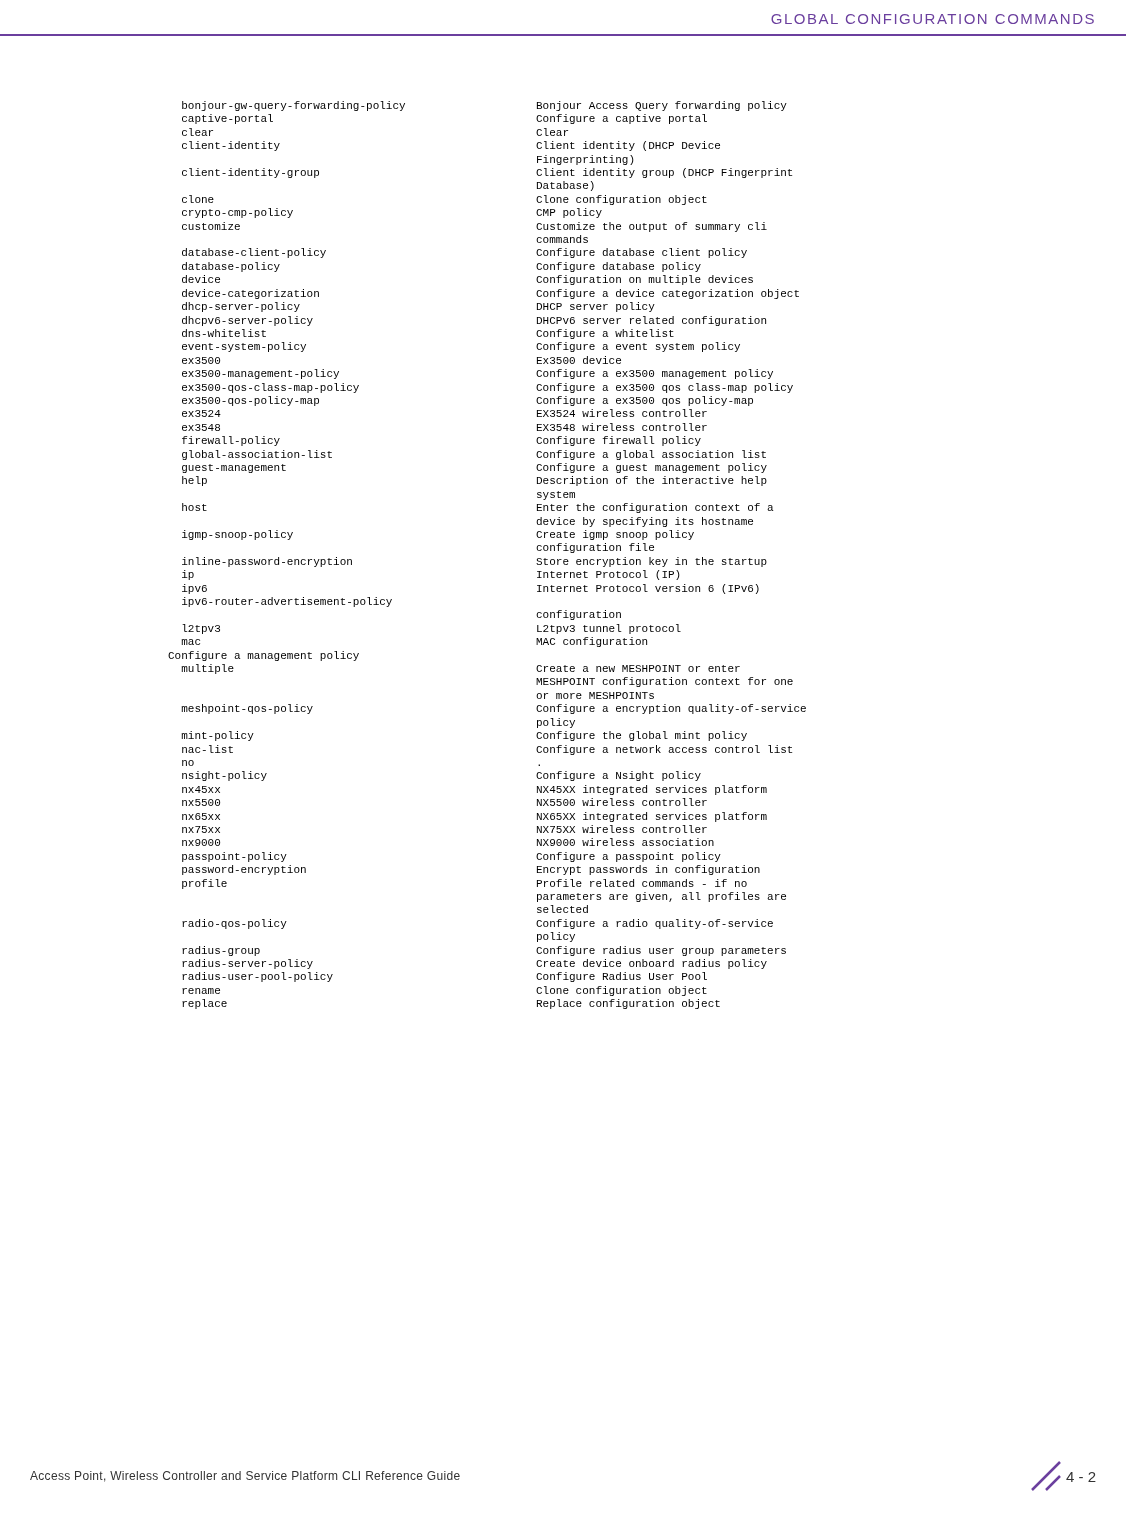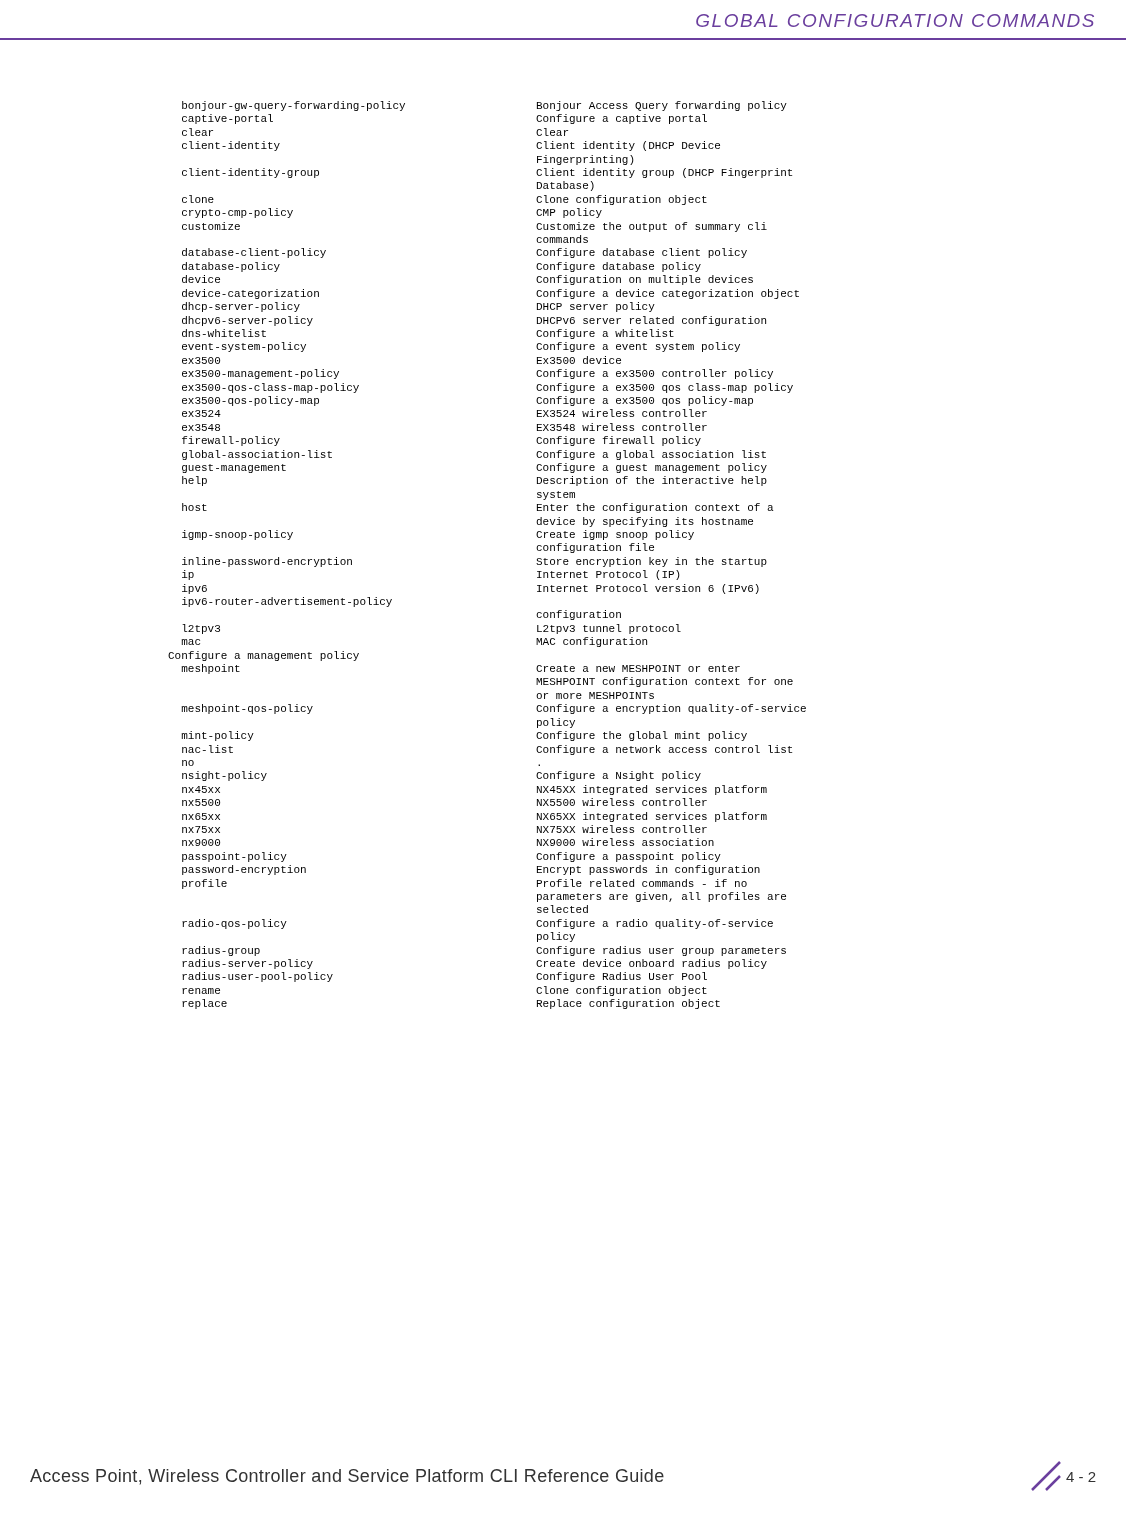--- a/index.html
+++ b/index.html
@@ -19,24 +19,23 @@
     top: 0;
     right: 0;
     width: 100%;
     border-bottom: 2px solid #6b3f9e;
     padding: 10px 30px 6px 0;
     text-align: right;
   }
   .header-title {
     color: #6b3f9e;
     font-family: Arial, sans-serif;
-    font-size: 19px;
+    font-size: 15px;
     font-weight: 300;
     letter-spacing: 1.5px;
-    font-style: italic;
   }
   .content {
     position: absolute;
     top: 100px;
     left: 168px;
     right: 60px;
     font-family: "Courier New", monospace;
     font-size: 11px;
     line-height: 1.22;
     color: #000000;
@@ -57,21 +56,21 @@
     bottom: 20px;
     left: 0;
     right: 0;
     display: flex;
     justify-content: space-between;
     align-items: center;
     padding: 0 30px;
   }
   .footer-text {
     font-family: Arial, sans-serif;
-    font-size: 18px;
+    font-size: 12px;
     font-weight: 300;
     color: #333;
     letter-spacing: 0.3px;
   }
   .page-num-box {
     display: flex;
     align-items: center;
   }
   .page-slash {
     width: 40px;
@@ -104,21 +103,21 @@
     <div class="row"><span class="cmd-col"></span><span class="desc-col">commands</span></div>
     <div class="row"><span class="cmd-col">  database-client-policy</span><span class="desc-col">Configure database client policy</span></div>
     <div class="row"><span class="cmd-col">  database-policy</span><span class="desc-col">Configure database policy</span></div>
     <div class="row"><span class="cmd-col">  device</span><span class="desc-col">Configuration on multiple devices</span></div>
     <div class="row"><span class="cmd-col">  device-categorization</span><span class="desc-col">Configure a device categorization object</span></div>
     <div class="row"><span class="cmd-col">  dhcp-server-policy</span><span class="desc-col">DHCP server policy</span></div>
     <div class="row"><span class="cmd-col">  dhcpv6-server-policy</span><span class="desc-col">DHCPv6 server related configuration</span></div>
     <div class="row"><span class="cmd-col">  dns-whitelist</span><span class="desc-col">Configure a whitelist</span></div>
     <div class="row"><span class="cmd-col">  event-system-policy</span><span class="desc-col">Configure a event system policy</span></div>
     <div class="row"><span class="cmd-col">  ex3500</span><span class="desc-col">Ex3500 device</span></div>
-    <div class="row"><span class="cmd-col">  ex3500-management-policy</span><span class="desc-col">Configure a ex3500 controller policy</span></div>
+    <div class="row"><span class="cmd-col">  ex3500-management-policy</span><span class="desc-col">Configure a ex3500 management policy</span></div>
     <div class="row"><span class="cmd-col">  ex3500-qos-class-map-policy</span><span class="desc-col">Configure a ex3500 qos class-map policy</span></div>
     <div class="row"><span class="cmd-col">  ex3500-qos-policy-map</span><span class="desc-col">Configure a ex3500 qos policy-map</span></div>
     <div class="row"><span class="cmd-col">  ex3524</span><span class="desc-col">EX3524 wireless controller</span></div>
     <div class="row"><span class="cmd-col">  ex3548</span><span class="desc-col">EX3548 wireless controller</span></div>
     <div class="row"><span class="cmd-col">  firewall-policy</span><span class="desc-col">Configure firewall policy</span></div>
     <div class="row"><span class="cmd-col">  global-association-list</span><span class="desc-col">Configure a global association list</span></div>
     <div class="row"><span class="cmd-col">  guest-management</span><span class="desc-col">Configure a guest management policy</span></div>
     <div class="row"><span class="cmd-col">  help</span><span class="desc-col">Description of the interactive help</span></div>
     <div class="row"><span class="cmd-col"></span><span class="desc-col">system</span></div>
     <div class="row"><span class="cmd-col">  host</span><span class="desc-col">Enter the configuration context of a</span></div>
@@ -126,21 +125,21 @@
     <div class="row"><span class="cmd-col">  igmp-snoop-policy</span><span class="desc-col">Create igmp snoop policy</span></div>
     <div class="row"><span class="cmd-col"></span><span class="desc-col">configuration file</span></div>
     <div class="row"><span class="cmd-col">  inline-password-encryption</span><span class="desc-col">Store encryption key in the startup</span></div>
     <div class="row"><span class="cmd-col">  ip</span><span class="desc-col">Internet Protocol (IP)</span></div>
     <div class="row"><span class="cmd-col">  ipv6</span><span class="desc-col">Internet Protocol version 6 (IPv6)</span></div>
     <div class="row"><span class="cmd-col">  ipv6-router-advertisement-policy</span></div>
     <div class="row"><span class="cmd-col"></span><span class="desc-col">configuration</span></div>
     <div class="row"><span class="cmd-col">  l2tpv3</span><span class="desc-col">L2tpv3 tunnel protocol</span></div>
     <div class="row"><span class="cmd-col">  mac</span><span class="desc-col">MAC configuration</span></div>
     <div class="row"><span class="desc-col">Configure a management policy</span></div>
-    <div class="row"><span class="cmd-col">  meshpoint</span><span class="desc-col">Create a new MESHPOINT or enter</span></div>
+    <div class="row"><span class="cmd-col">  multiple</span><span class="desc-col">Create a new MESHPOINT or enter</span></div>
     <div class="row"><span class="cmd-col"></span><span class="desc-col">MESHPOINT configuration context for one</span></div>
     <div class="row"><span class="cmd-col"></span><span class="desc-col">or more MESHPOINTs</span></div>
     <div class="row"><span class="cmd-col">  meshpoint-qos-policy</span><span class="desc-col">Configure a encryption quality-of-service</span></div>
     <div class="row"><span class="cmd-col"></span><span class="desc-col">policy</span></div>
     <div class="row"><span class="cmd-col">  mint-policy</span><span class="desc-col">Configure the global mint policy</span></div>
     <div class="row"><span class="cmd-col">  nac-list</span><span class="desc-col">Configure a network access control list</span></div>
     <div class="row"><span class="cmd-col">  no</span><span class="desc-col">.</span></div>
     <div class="row"><span class="cmd-col">  nsight-policy</span><span class="desc-col">Configure a Nsight policy</span></div>
     <div class="row"><span class="cmd-col">  nx45xx</span><span class="desc-col">NX45XX integrated services platform</span></div>
     <div class="row"><span class="cmd-col">  nx5500</span><span class="desc-col">NX5500 wireless controller</span></div>

